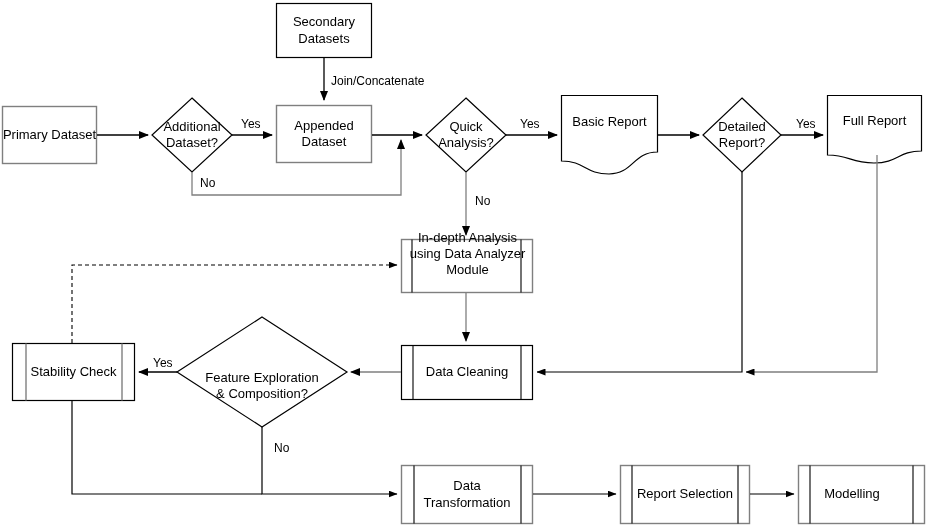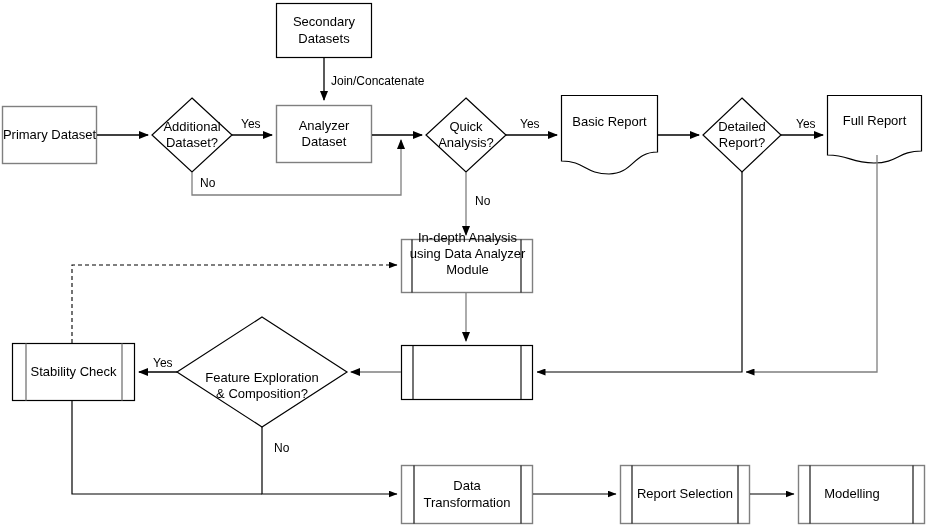--- a/index.html
+++ b/index.html
@@ -207,31 +207,32 @@
 
     
     <path d="M750,494 L794,494" stroke="#000000" stroke-width="1.2" fill="none" marker-end="url(#arrowthin)"></path>
   </svg>
 
   <div class="node-label" style="left:2px;  top:106px; width:95px;  height:58px;">Primary Dataset</div>
   <div class="node-label" style="left:152px;top:98px;  width:80px;  height:74px;">Additional
 Dataset?</div>
   <div class="node-label" style="left:276px;top:3px;   width:96px;  height:55px;">Secondary
 Datasets</div>
-  <div class="node-label" style="left:276px;top:105px; width:96px;  height:58px;">Analyzer
+  <div class="node-label" style="left:276px;top:105px; width:96px;  height:58px;">Appended
 Dataset</div>
   <div class="node-label" style="left:426px;top:98px;  width:80px;  height:74px;">Quick
 Analysis?</div>
   <div class="node-label" style="left:561px;top:95px;  width:97px;  height:55px;">Basic Report</div>
   <div class="node-label" style="left:703px;top:98px;  width:78px;  height:74px;">Detailed
 Report?</div>
   <div class="node-label" style="left:827px;top:95px;  width:95px;  height:53px;">Full Report</div>
   <div class="node-label" style="left:405px;top:227px; width:125px; height:54px;">In-depth Analysis
 using Data Analyzer
 Module</div>
+  <div class="node-label" style="left:401px;top:345px; width:132px; height:55px;">Data Cleaning</div>
   <div class="node-label" style="left:186px;top:331px; width:152px; height:110px;">Feature Exploration
 &amp; Composition?</div>
   <div class="node-label" style="left:12px; top:343px; width:123px; height:58px;">Stability Check</div>
   <div class="node-label" style="left:401px;top:465px; width:132px; height:59px;">Data
 Transformation</div>
   <div class="node-label" style="left:620px;top:465px; width:130px; height:59px;">Report Selection</div>
   <div class="node-label" style="left:798px;top:465px; width:108px; height:59px;">Modelling</div>
 
   <div class="edge-label" style="left:330px;top:74px;">Join/Concatenate</div>
   <div class="edge-label" style="left:240px;top:117px;">Yes</div>

